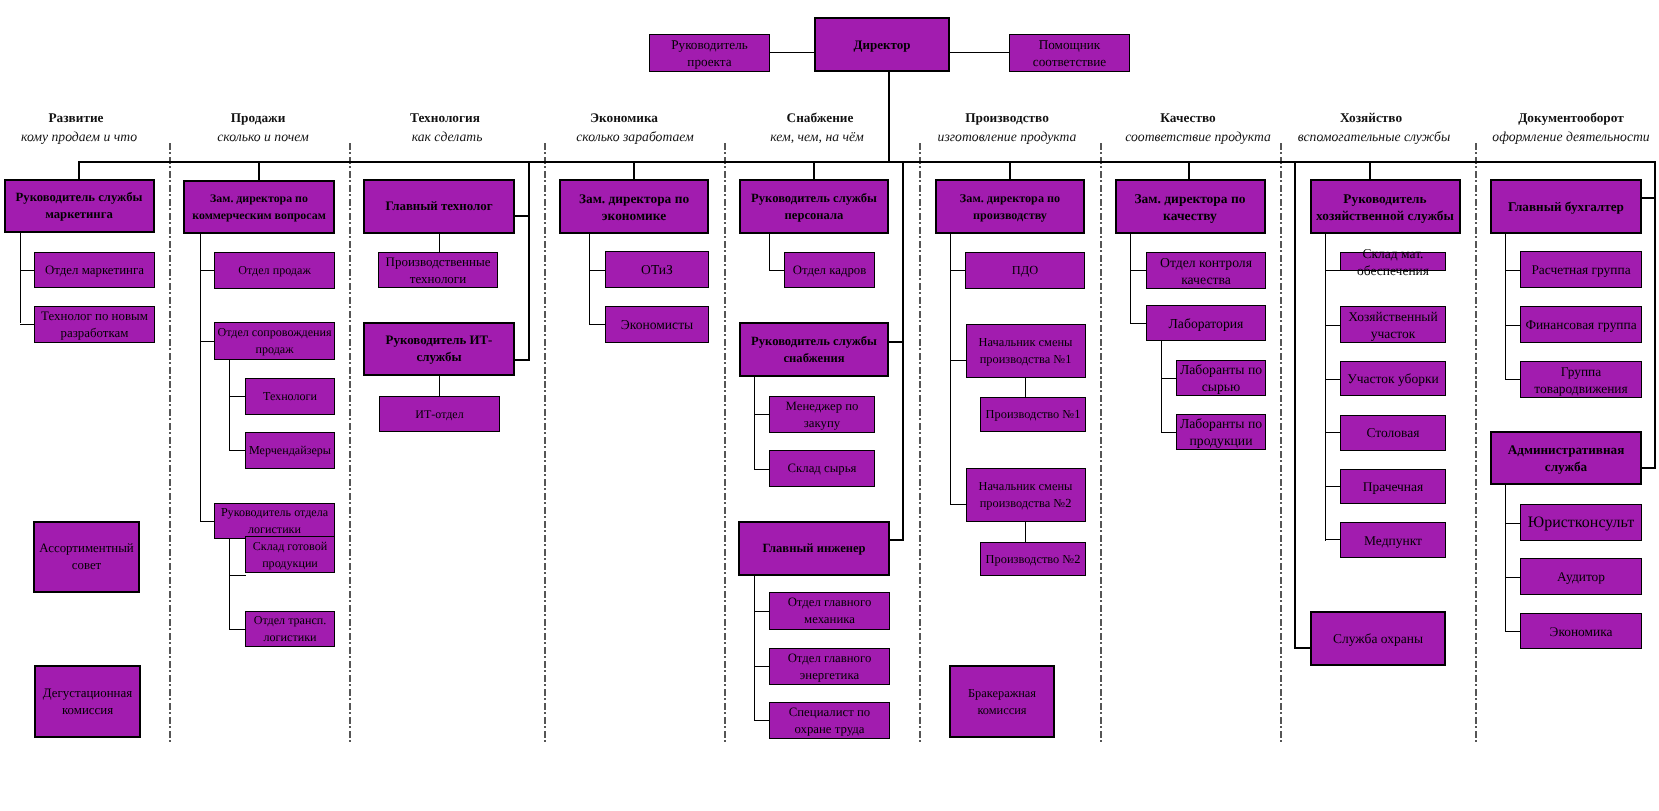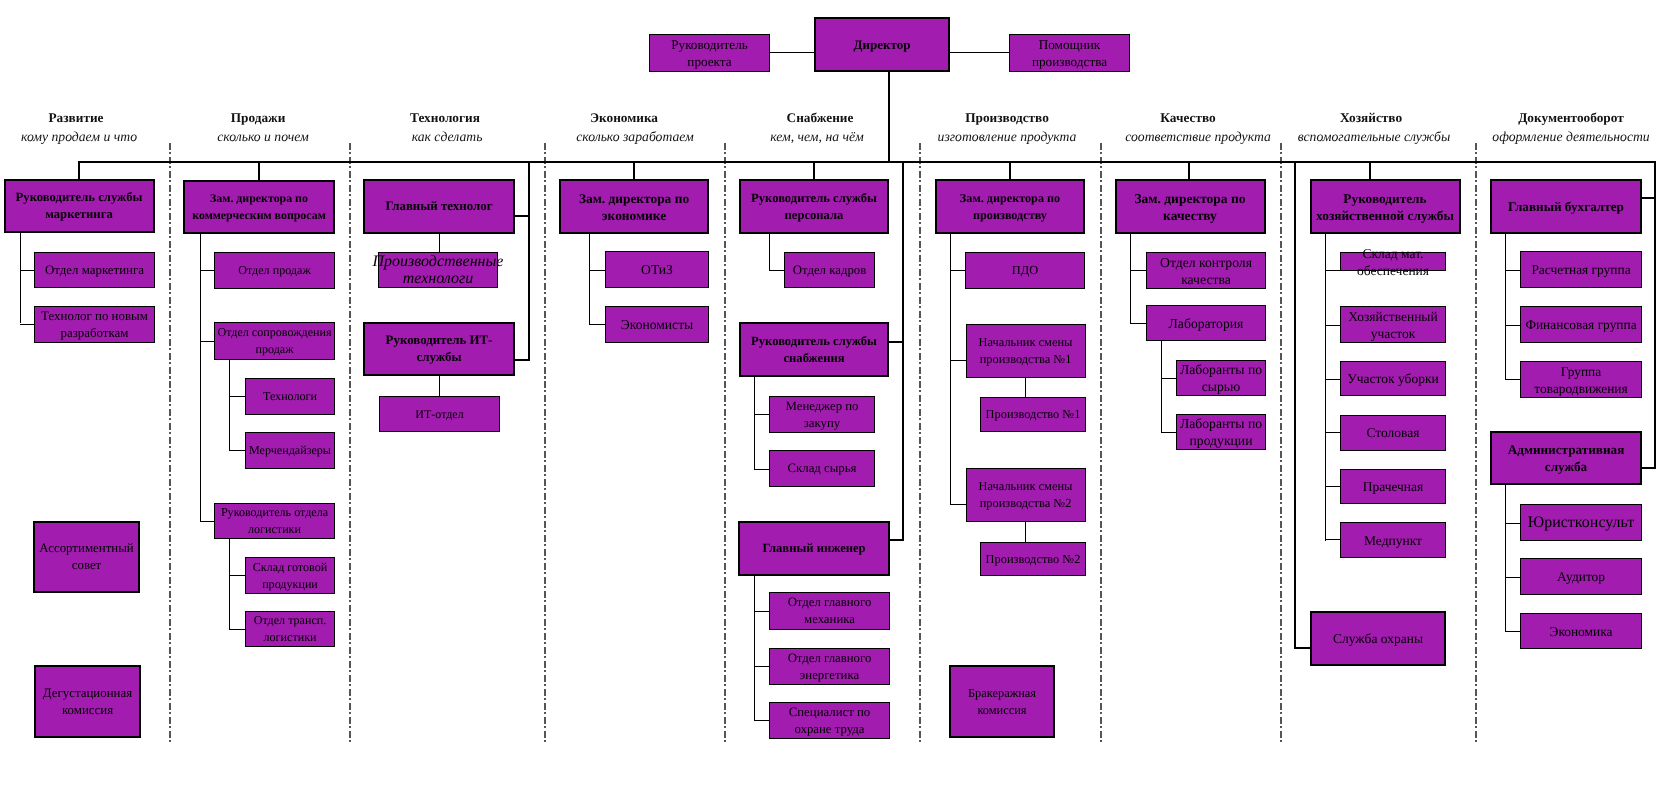--- a/index.html
+++ b/index.html
@@ -134,21 +134,21 @@
       <div class="conn" style="left: 1505px; top: 631px; height: 1.3px; width: 16px;"></div>
     </div>
   <div id="boxes">
       <div class="box thick bold" style="left: 814px; top: 17px; width: 136px; height: 55px;">
         <div class="lbl" style="font-size: 13px;"><span>Директор</span></div>
       </div>
       <div class="box" style="left: 649px; top: 34px; width: 121px; height: 38px;">
         <div class="lbl" style="font-size: 13.2px;"><span>Руководитель</span><br><span>проекта</span></div>
       </div>
       <div class="box" style="left: 1009px; top: 34px; width: 121px; height: 38px;">
-        <div class="lbl" style="font-size: 13.2px;"><span>Помощник</span><br><span>производства</span></div>
+        <div class="lbl" style="font-size: 13.2px;"><span>Помощник</span><br><span>соответствие</span></div>
       </div>
       <div class="box thick bold" style="left: 3.5px; top: 179px; width: 151px; height: 54px;">
         <div class="lbl" style="font-size: 12.7px;"><span>Руководитель службы</span><br><span>маркетинга</span></div>
       </div>
       <div class="box" style="left: 34px; top: 252px; width: 121px; height: 36px;">
         <div class="lbl" style="font-size: 12.9px;"><span>Отдел маркетинга</span></div>
       </div>
       <div class="box" style="left: 34px; top: 306px; width: 121px; height: 37px;">
         <div class="lbl" style="font-size: 12.9px;"><span>Технолог по новым</span><br><span>разработкам</span></div>
       </div>
@@ -169,31 +169,31 @@
       </div>
       <div class="box" style="left: 245px; top: 377.5px; width: 90px; height: 37px;">
         <div class="lbl" style="font-size: 12.1px;"><span>Технологи</span></div>
       </div>
       <div class="box" style="left: 245px; top: 432px; width: 90px; height: 36.5px;">
         <div class="lbl" style="font-size: 12.1px;"><span>Мерчендайзеры</span></div>
       </div>
       <div class="box" style="left: 214px; top: 503px; width: 121px; height: 36px;">
         <div class="lbl" style="font-size: 12.1px;"><span>Руководитель отдела</span><br><span>логистики</span></div>
       </div>
-      <div class="box" style="left: 245px; top: 557px; width: 90px; height: 37px;">
+      <div class="box" style="left: 245px; top: 536px; width: 90px; height: 37px;">
         <div class="lbl" style="font-size: 12.1px;"><span>Склад готовой</span><br><span>продукции</span></div>
       </div>
       <div class="box" style="left: 245px; top: 611px; width: 90px; height: 36px;">
         <div class="lbl" style="font-size: 12.1px;"><span>Отдел трансп.</span><br><span>логистики</span></div>
       </div>
       <div class="box thick bold" style="left: 363px; top: 179px; width: 152px; height: 55px;">
         <div class="lbl" style="font-size: 12.9px;"><span>Главный технолог</span></div>
       </div>
       <div class="box" style="left: 378px; top: 252px; width: 120px; height: 36px;">
-        <div class="lbl" style="font-size: 16px; font-style: italic;"><span>Производственные</span><br><span>технологи</span></div>
+        <div class="lbl" style="font-size: 13px;"><span>Производственные</span><br><span>технологи</span></div>
       </div>
       <div class="box thick bold" style="left: 363px; top: 322px; width: 152px; height: 54px;">
         <div class="lbl" style="font-size: 12.9px;"><span>Руководитель ИТ-</span><br><span>службы</span></div>
       </div>
       <div class="box" style="left: 379px; top: 396px; width: 121px; height: 36px;">
         <div class="lbl" style="font-size: 12px; text-align: right;"><span>ИТ-отдел</span></div>
       </div>
       <div class="box thick bold" style="left: 559px; top: 179px; width: 150px; height: 55px;">
         <div class="lbl" style="font-size: 13.4px;"><span>Зам. директора по</span><br><span>экономике</span></div>
       </div>

